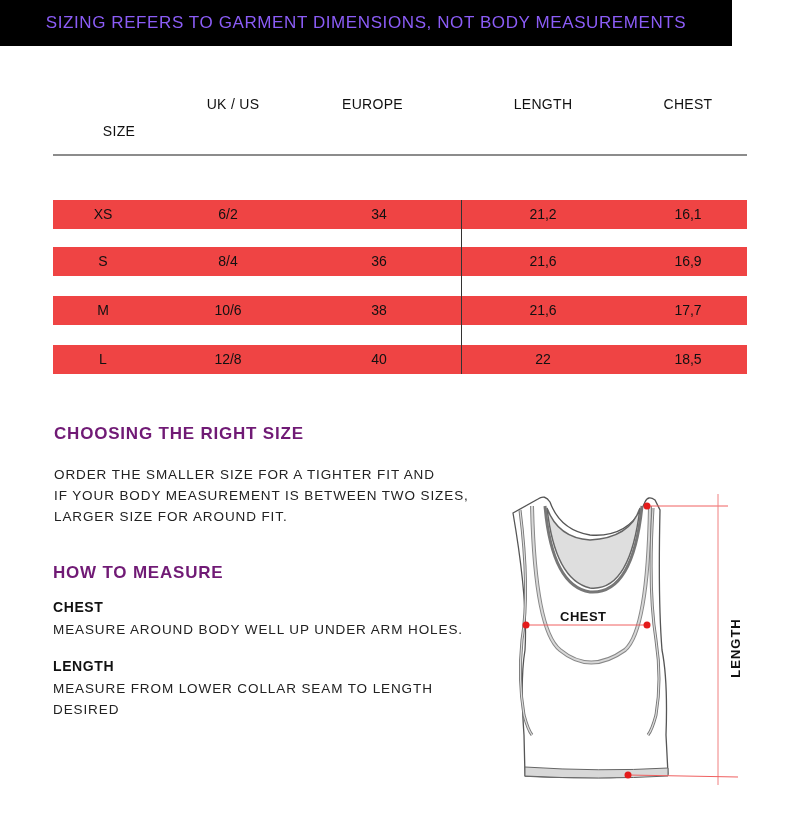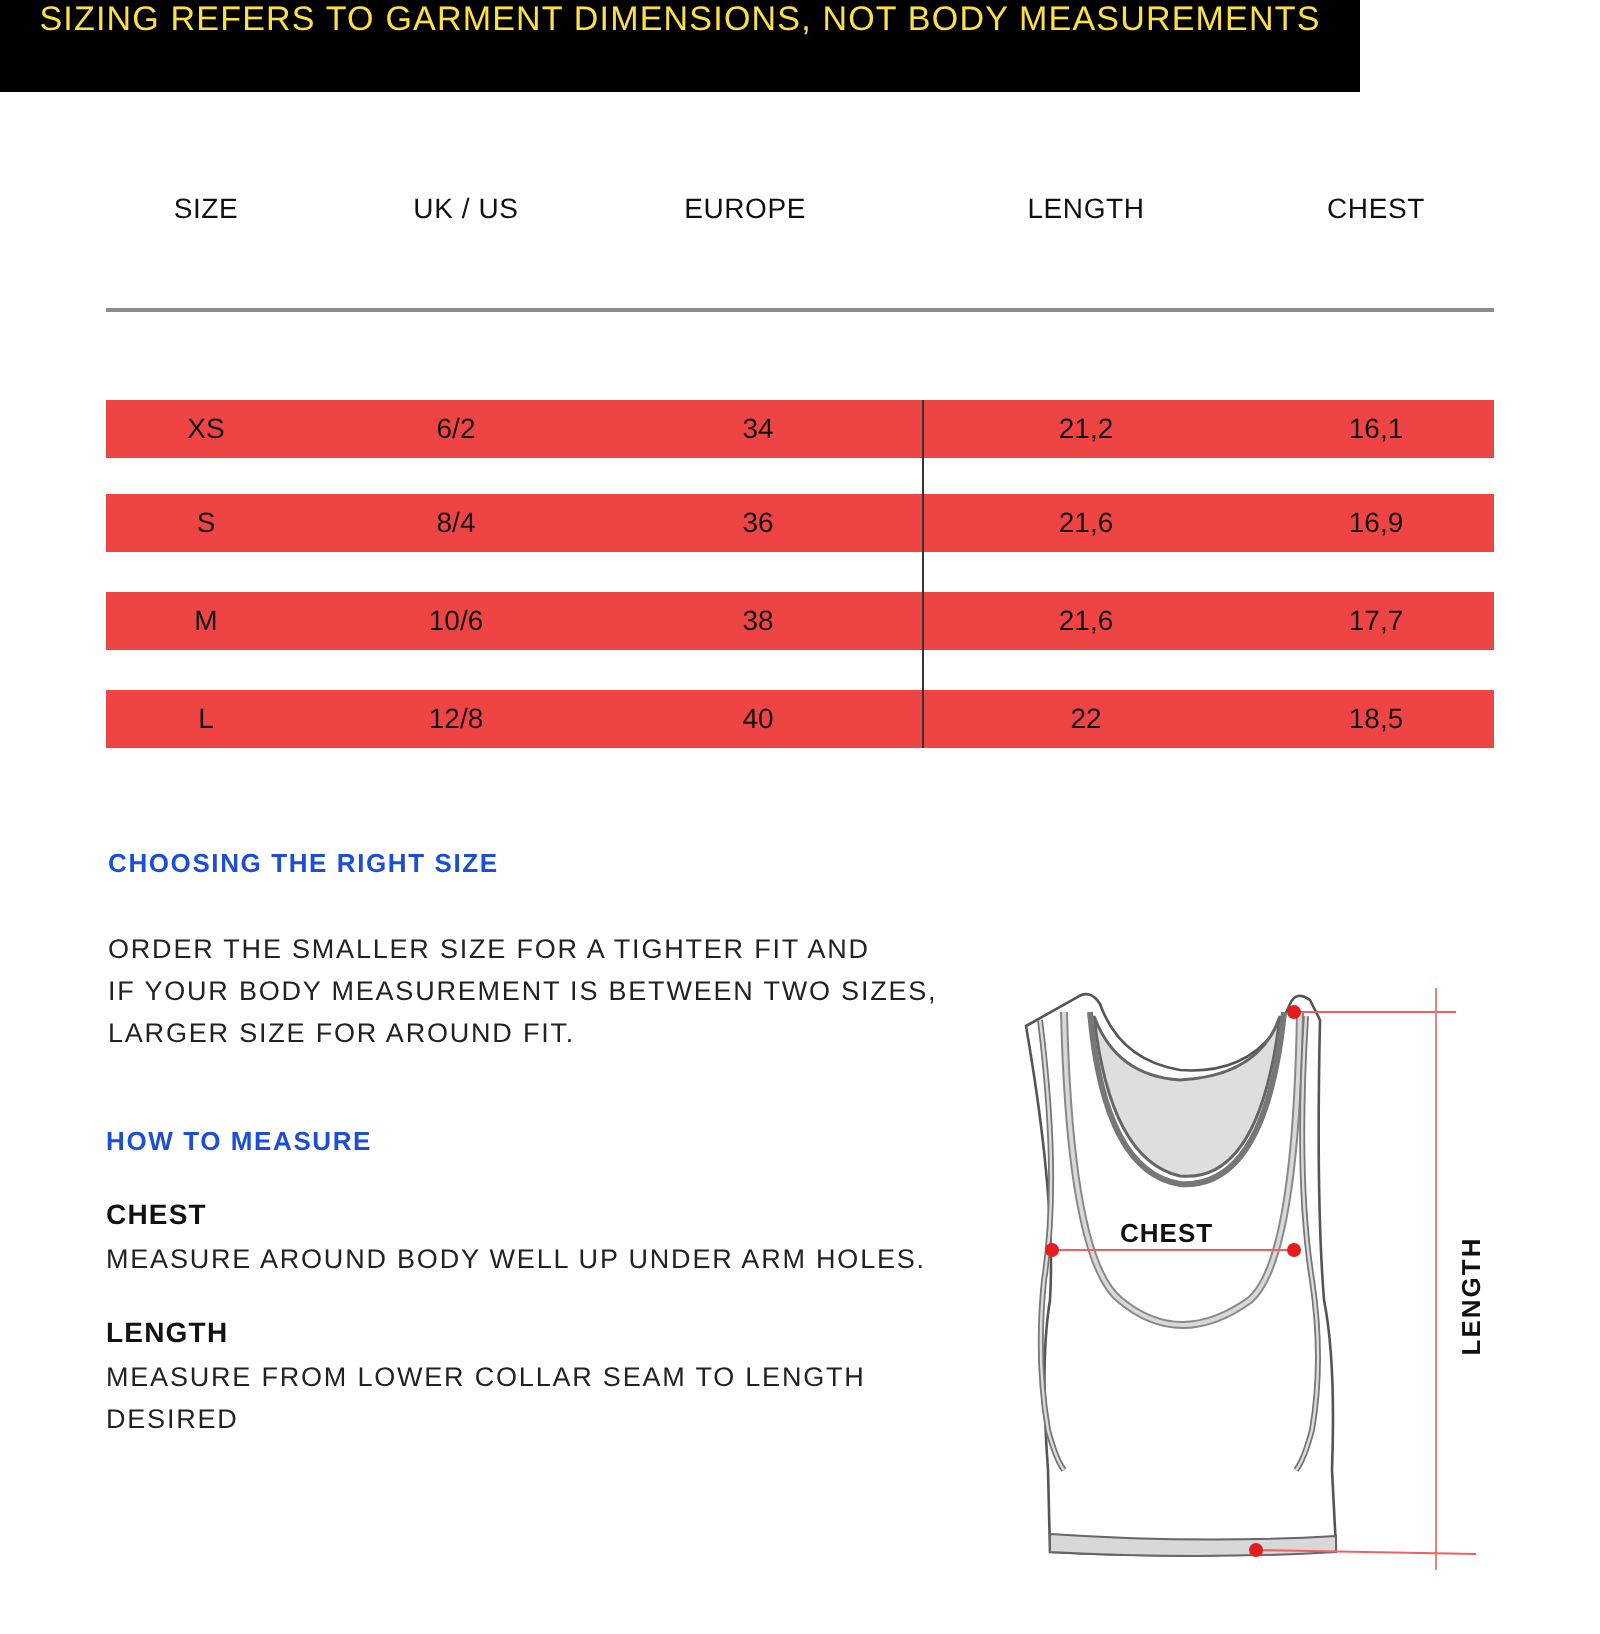--- a/index.html
+++ b/index.html
@@ -1,53 +1,53 @@
 <!DOCTYPE html>
 <html><head>
 <meta charset="utf-8">
 <style>
   * { box-sizing: border-box; margin: 0; padding: 0; }
   html, body { width: 800px; height: 817px; background: #ffffff; overflow: hidden; }
   body { font-family: "Liberation Sans", "DejaVu Sans", sans-serif; color: #1a1a1a; position: relative; }
 
-  .banner { position: absolute; left: 0; top: 0; width: 680px; height: 46px; background: #000000;
-            color: #fde047; font-size: 17px; letter-spacing: 0.6px; display: flex; justify-content: center; }
+  .banner { position: absolute; left: 0; top: 0; width: 732px; height: 46px; background: #000000;
+            color: #8b5cf6; font-size: 17px; letter-spacing: 0.6px; display: flex; align-items: center; justify-content: center; }
 
   .col { position: absolute; text-align: center; font-size: 14px; }
   .hdr { top: 96px; font-size: 14px; letter-spacing: 0.3px; color: #111; }
   .hdr-line { position: absolute; left: 53px; top: 154px; width: 694px; height: 2px; background: #8c8c8c; }
 
   .row { position: absolute; left: 53px; width: 694px; height: 29px; background: #ef4444; }
   .cell { position: absolute; top: 0; height: 29px; line-height: 29px; text-align: center; font-size: 14px; color: #111; }
   .c0 { left: 10px; width: 80px; }
   .c1 { left: 135px; width: 80px; }
   .c2 { left: 286px; width: 80px; }
   .c3 { left: 450px; width: 80px; }
   .c4 { left: 595px; width: 80px; }
 
   .vdiv { position: absolute; left: 461px; top: 200px; width: 1px; height: 174px; background: #333; }
 
-  .h2 { position: absolute; font-size: 13px; font-weight: bold; letter-spacing: 0.8px; color: #1d4ed8; }
+  .h2 { position: absolute; font-size: 17px; font-weight: bold; letter-spacing: 0.8px; color: #701a75; }
   .p { position: absolute; font-size: 13.5px; letter-spacing: 0.9px; line-height: 21px; color: #222; }
   .h3 { position: absolute; font-size: 14px; font-weight: bold; letter-spacing: 0.6px; color: #111; }
 
   .illus { position: absolute; left: 490px; top: 480px; width: 270px; height: 320px; }
   .len-label { position: absolute; left: 706px; top: 640px; width: 60px; height: 16px; transform: rotate(-90deg);
                transform-origin: center; font-size: 13px; font-weight: bold; letter-spacing: 1px; text-align: center; color: #111; }
   .chest-label { position: absolute; left: 560px; top: 609px; font-size: 13px; font-weight: bold; letter-spacing: 0.5px; color: #111; }
 </style>
 </head>
 <body>
 
 <div class="banner">
   <span>SIZING REFERS TO GARMENT DIMENSIONS, NOT BODY MEASUREMENTS</span>
 </div>
 
 <div>
-  <div class="col hdr" style="left:63px;width:80px;">SIZE</div>
+  <div class="col hdr" style="left:79px;width:80px;margin-top:27px;">SIZE</div>
   <div class="col hdr" style="left:188px;width:90px;">UK / US</div>
   <div class="col hdr" style="left:323px;width:80px;text-align:right;">EUROPE</div>
   <div class="col hdr" style="left:503px;width:80px;">LENGTH</div>
   <div class="col hdr" style="left:648px;width:80px;">CHEST</div>
   <div class="hdr-line"></div>
 
   <div class="row" style="top:200px;">
     <div class="cell c0">XS</div>
     <div class="cell c1">6/2</div>
     <div class="cell c2">34</div>

